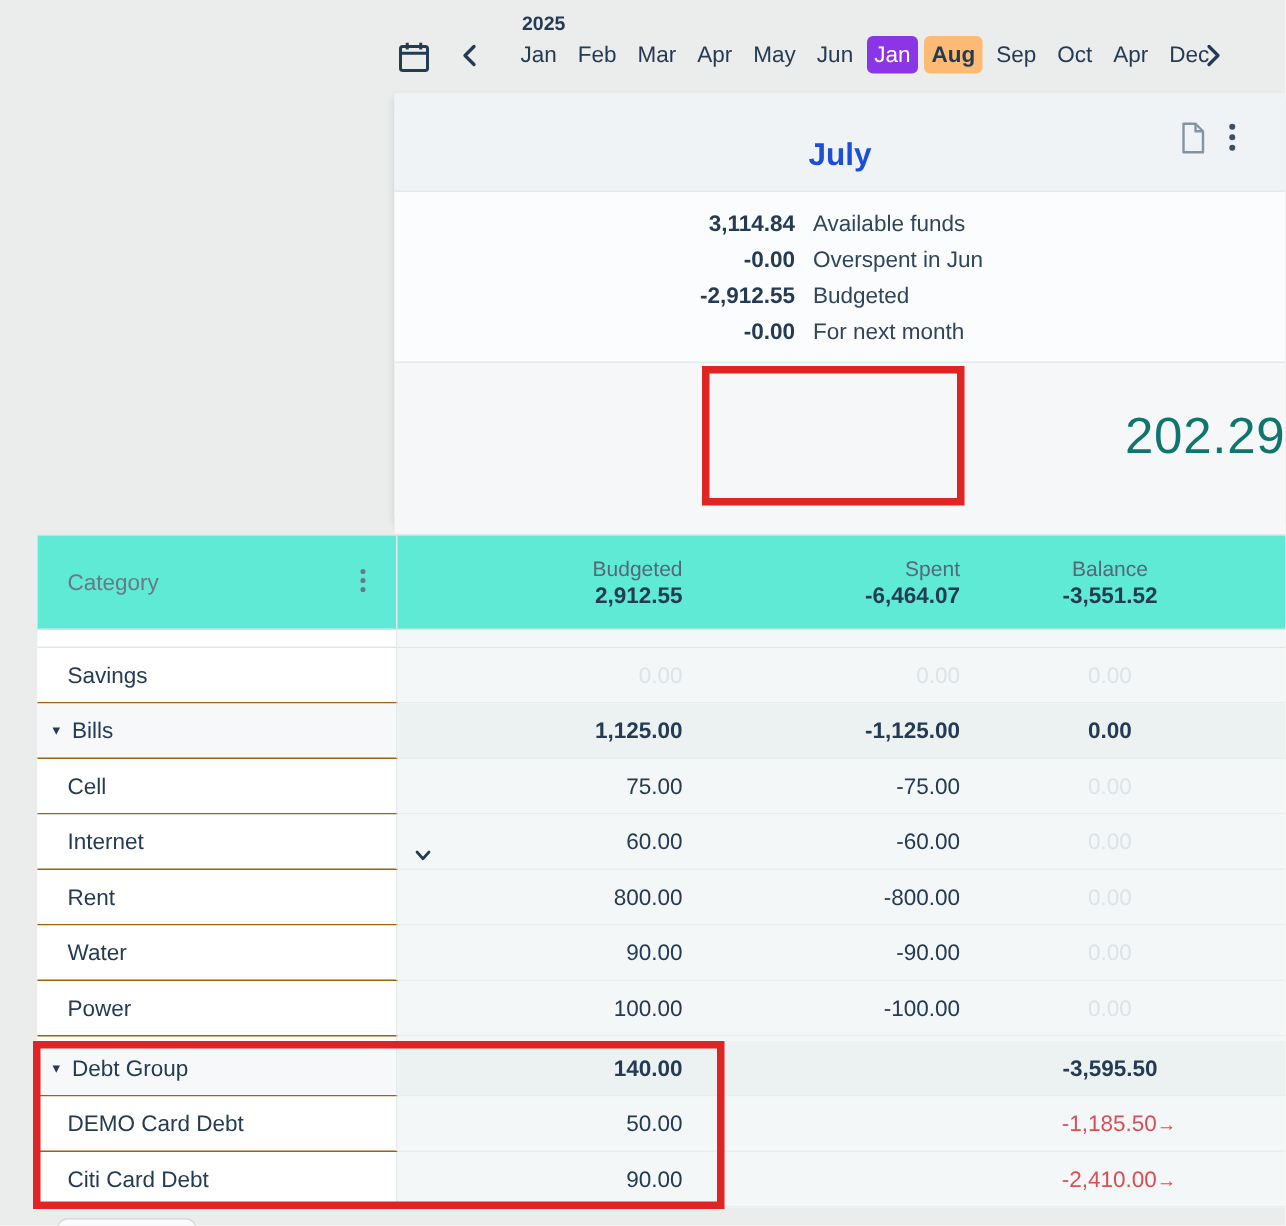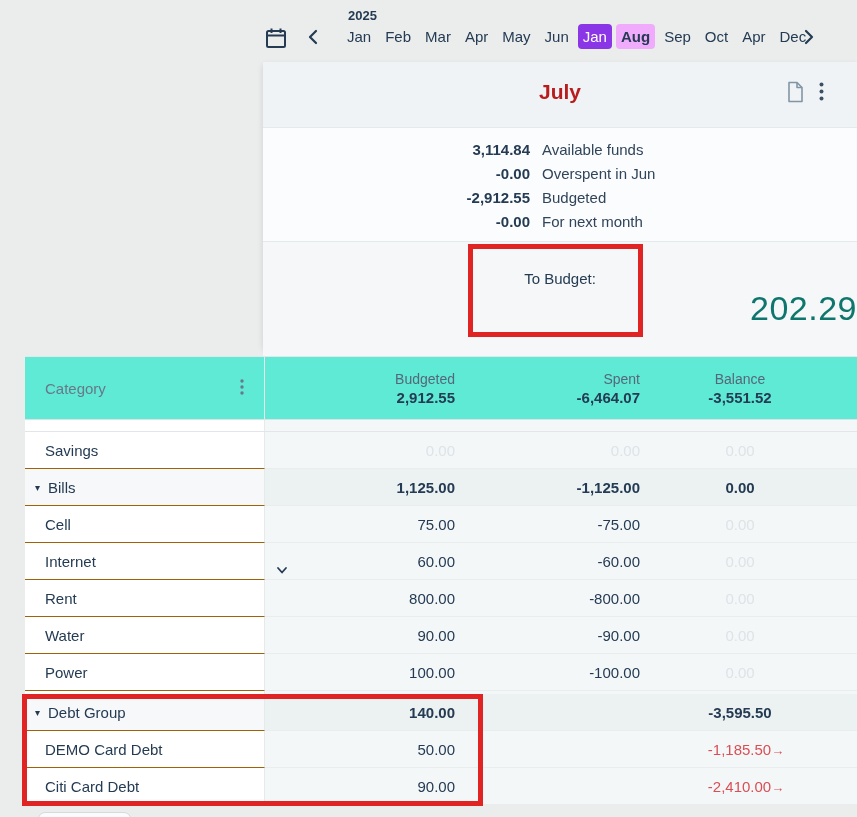--- a/index.html
+++ b/index.html
@@ -13,29 +13,29 @@
   
   .monthbar { position:absolute; left:0; top:0; width:777px; height:62px; }
   .cal-btn { position:absolute; left:264px; top:26px; width:24px; height:24px; cursor:pointer; }
   .nav-chev { position:absolute; top:28px; width:18px; height:18px; cursor:pointer; }
   .nav-chev.prev { left:305px; }
   .nav-chev.next { left:799px; }
   .year-label { position:absolute; left:348px; top:8px; font-size:13px; font-weight:bold; color:#243b53; }
   .month-list { position:absolute; left:340px; top:24px; display:flex; align-items:center; }
   .month { font-size:15px; color:#243b53; padding:4px 5px; margin:0 2px; border-radius:4px; cursor:pointer;text-align:right; }
   .month.selected { background:#8a35e6; color:#ffffff; }
-  .month.hovered { background:#f0abfc; font-weight:bold; }
+  .month.hovered { background:#fdba74; font-weight:bold; }
   
   .panel {
     position:absolute; left:263px; top:62px; width:594px; height:288px;
     background:#f6f8f9; border-radius:0 0 8px 8px;
     box-shadow:0 3px 6px rgba(0,0,0,0.12);
   }
   .panel-header { position:relative; height:66px; background:#eff3f5; border-bottom:1px solid #e4e9eb; border-radius:0; }
-  .panel-title { position:absolute; left:0; right:0; top:18px; text-align:center; font-size:21px; font-weight:bold; color:#b91c1c; }
+  .panel-title { position:absolute; left:0; right:0; top:30px; text-align:center; font-size:21px; font-weight:bold; color:#1d4ed8; }
   .doc-btn { position:absolute; right:52px; top:19px; width:20px; height:22px; cursor:pointer; }
   .kebab-btn { position:absolute; right:24px; top:20px; width:14px; height:20px; cursor:pointer; text-align:center; }
   .funds { position:relative; padding:9px 0 8px 0; background:#fbfcfd; border-bottom:1px solid #e4e9eb; }
   .funds-row { display:flex; height:24px; align-items:center; font-size:15px; }
   .funds-val { width:267px; text-align:right; font-weight:bold; color:#243b53; }
   .funds-lbl { padding-left:12px; color:#30445a; }
   .tobudget { position:relative; height:116px; background:#f5f7f8; }
   .tb-inner { position:absolute; left:0; right:0; top:28px; text-align:center; }
   .tb-label { font-size:15px; color:#243b53; }
   .tb-amount { font-size:34px; color:#0f766e; margin-top:2px; cursor:pointer; letter-spacing:0.5px;text-align:right; }
@@ -149,21 +149,20 @@
         <span class="funds-val">-2,912.55</span>
         <span class="funds-lbl">Budgeted</span>
       </div>
       <div class="funds-row">
         <span class="funds-val">-0.00</span>
         <span class="funds-lbl">For next month</span>
       </div>
     </div>
   <div class="tobudget">
     <div class="tb-inner">
-      <div class="tb-label">To Budget:</div>
       <div class="tb-amount">202.29</div>
     </div>
   </div>
 </div>
 
 <div class="budget-table">
   <div class="thead">
     <div class="cat-col">
       <span class="cat-header-label">Category</span>
       <span class="cat-kebab">

